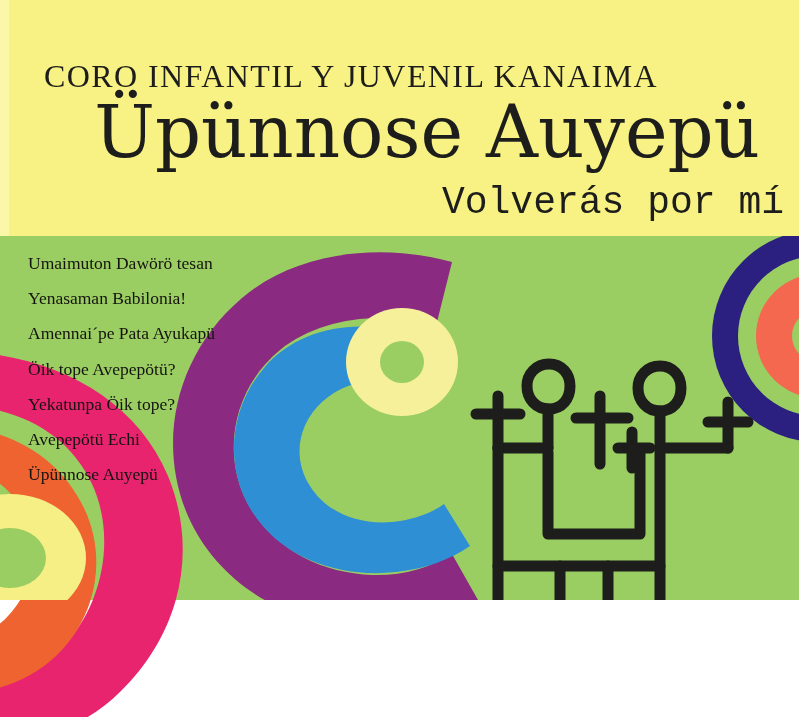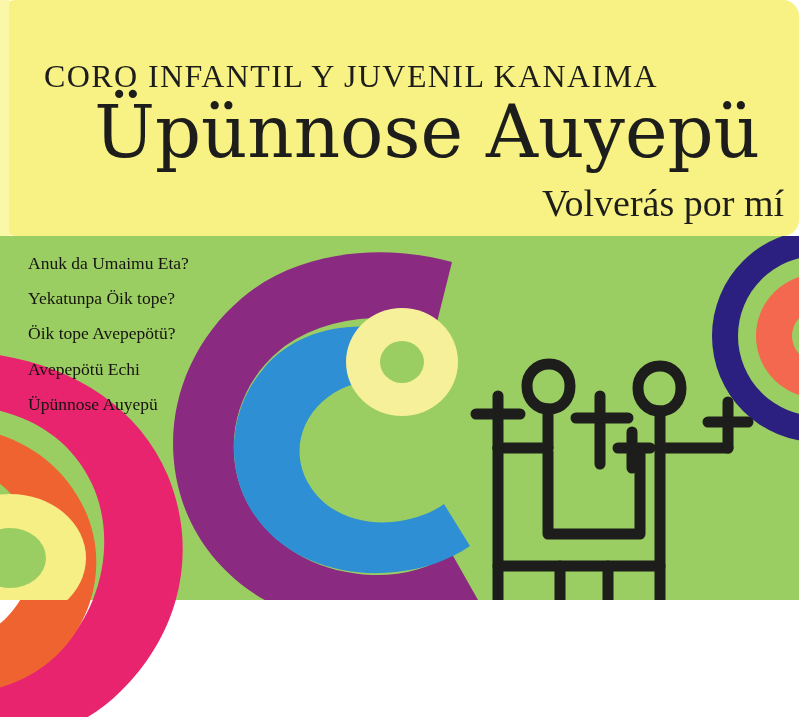--- a/index.html
+++ b/index.html
@@ -15,21 +15,20 @@
     background: #ffffff;
     font-family: "Liberation Serif", "DejaVu Serif", serif;
   }
 
   
   #header-panel {
     position: absolute;
     left: 0; top: 0;
     width: 799px; height: 236px;
     background: #f7f283;
-    border-radius: 16px;
   }
   #header-panel .edge-light {
     position: absolute;
     left: 0; top: 0;
     width: 9px; height: 236px;
     background: #fbf7a8;
   }
   #choir-name {
     position: absolute;
     left: 44px; top: 58px;
@@ -52,21 +51,21 @@
     white-space: nowrap;
   }
   #album-subtitle {
     position: absolute;
     left: 0; top: 184px;
     width: 784px;
     text-align: right;
     font-size: 38px;
     line-height: 1;
     color: #1d1d1b;
-    font-family: Liberation Serif, serif;
+    font-family: Liberation Mono, monospace;
     white-space: nowrap;
   }
 
   
   #art-panel {
     position: absolute;
     left: 0; top: 236px;
     width: 799px; height: 364px;
     background: #9bce62;
     overflow: hidden;
@@ -195,23 +194,25 @@
 
         <path d="M 498 400 L 520 400"></path>
         <path d="M 560 404 L 584 404"></path>
         <path d="M 608 404 L 632 404"></path>
         <path d="M 660 400 L 684 400"></path>
       </g>
     </svg>
   </div>
 
   <div id="track-list">
-    <div class="track">Anuk da Umaimu Eta?</div>
+    <div class="track">Umaimuton Dawörö tesan</div>
+    <div class="track">Yenasaman Babilonia!</div>
+    <div class="track">Amennai´pe Pata Ayukapü</div>
+    <div class="track">Öik tope Avepepötü?</div>
     <div class="track">Yekatunpa Öik tope?</div>
-    <div class="track">Öik tope Avepepötü?</div>
     <div class="track">Avepepötü Echi</div>
     <div class="track">Üpünnose Auyepü</div>
   </div>
 
   <div id="lower-panel">
     <svg id="art-svg-white" class="art-svg" viewBox="0 0 799 117" preserveAspectRatio="none">
 
       <g>
         <path d="M 168 -124 C 200 -46 178 36 120 92 C 70 142 -10 156 -90 134
                  L -90 80 C -32 100 24 88 62 48 C 104 4 116 -64 92 -116 Z" fill="#e8246f"></path>

